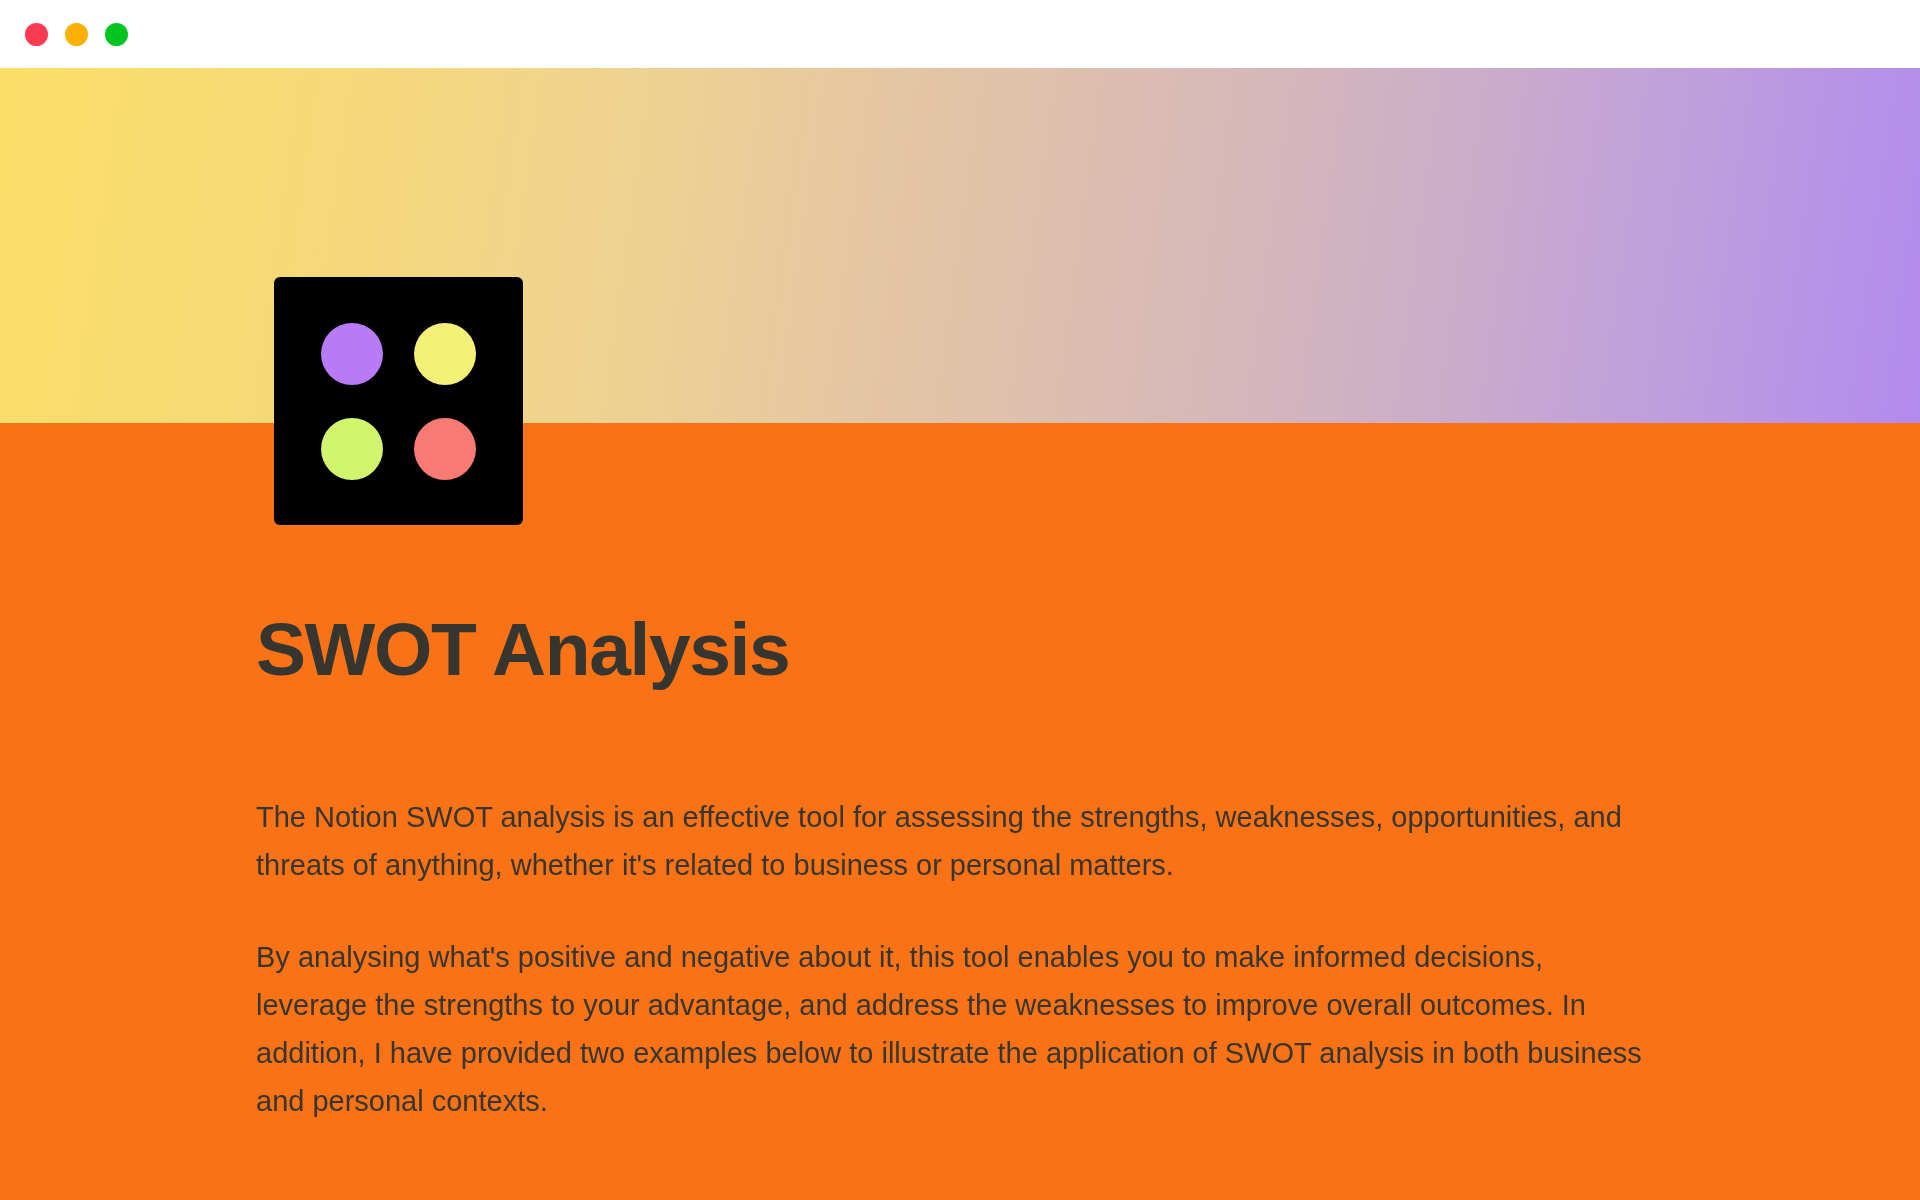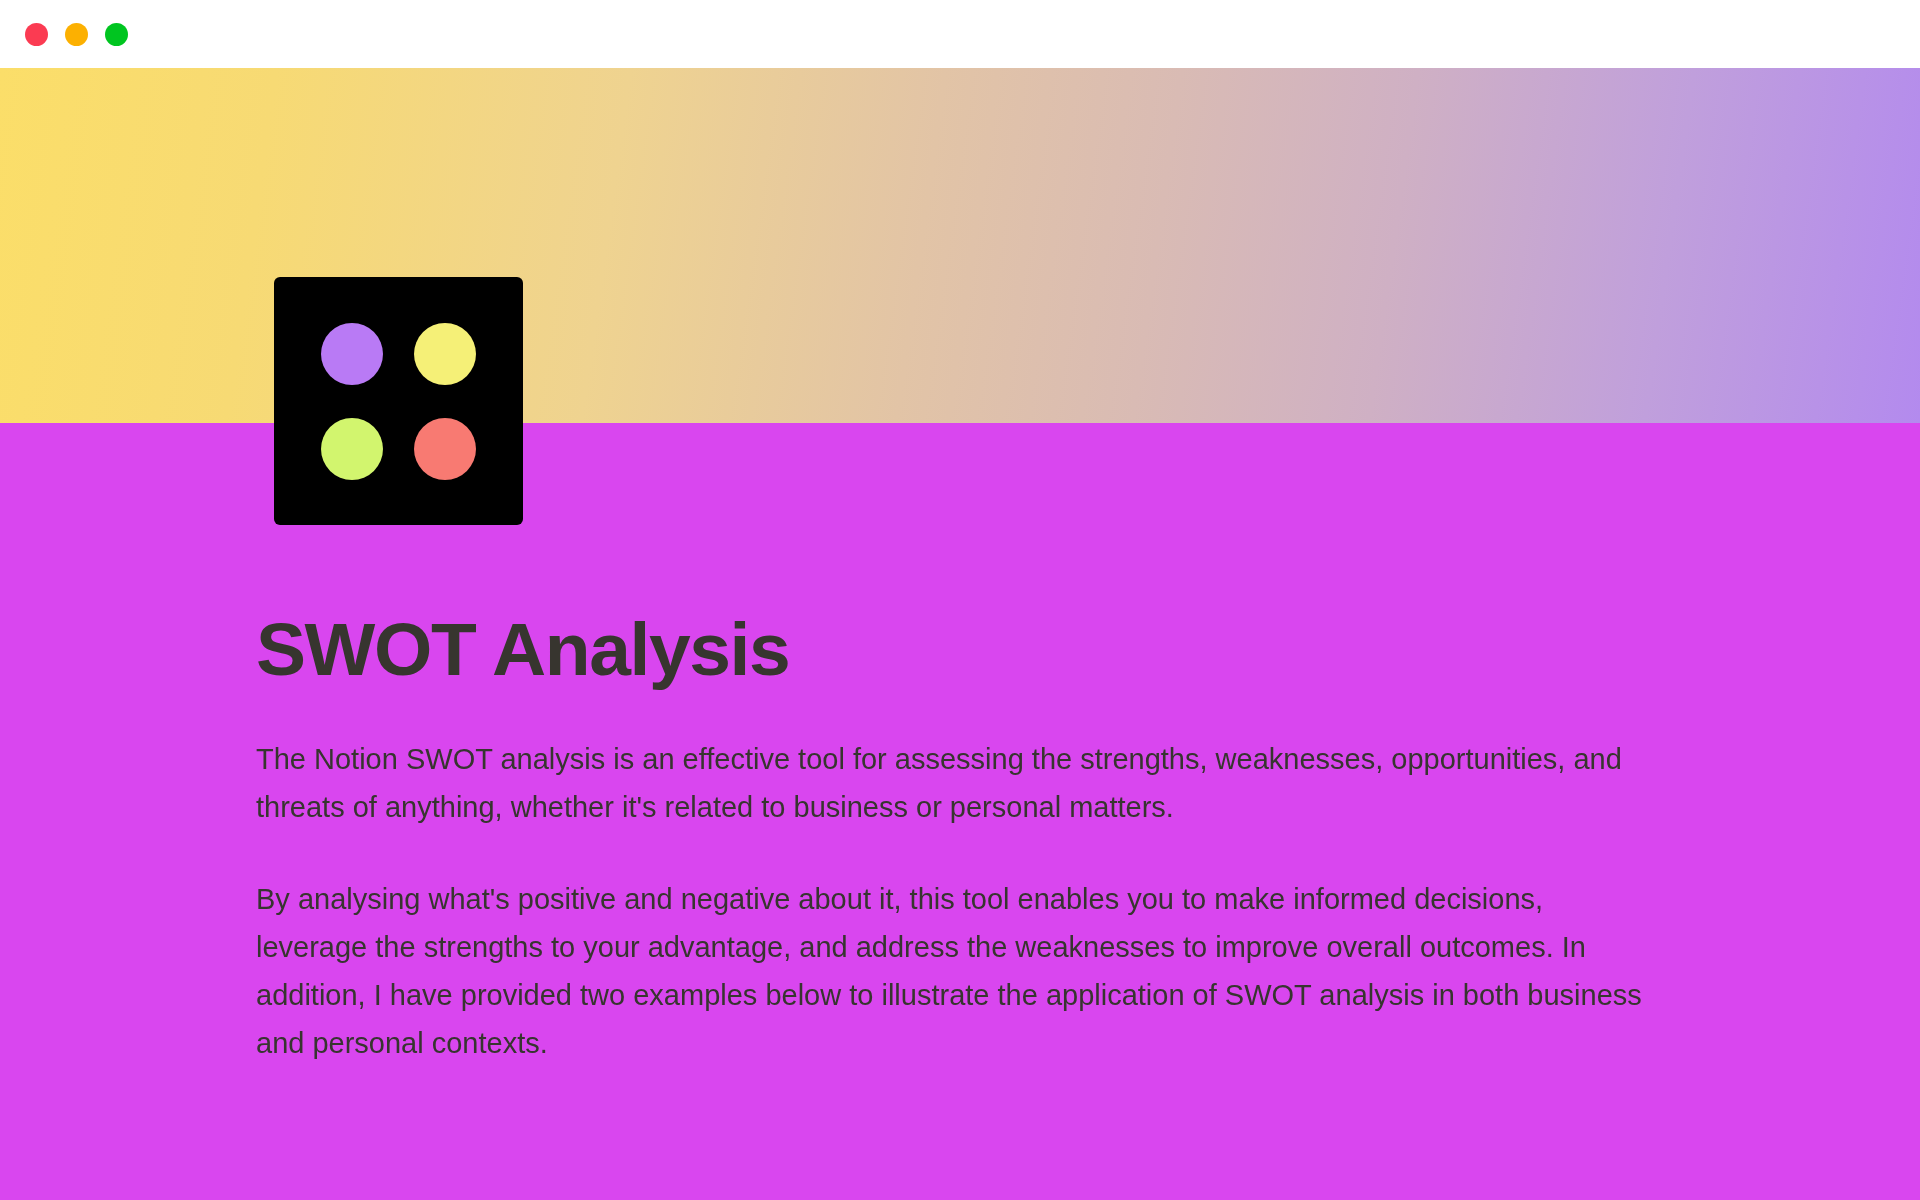--- a/index.html
+++ b/index.html
@@ -9,21 +9,21 @@
     height: 1200px;
     overflow: hidden;
     background: #ffffff;
     font-family: "Liberation Sans", sans-serif;
   }
 
   .app-window {
     position: relative;
     width: 1920px;
     height: 1200px;
-    background: #d946ef;
+    background: #f97316;
   }
 
   
   .titlebar {
     position: absolute;
     top: 0; left: 0;
     width: 1920px;
     height: 68px;
     background: #ffffff;
     display: flex;
@@ -99,21 +99,21 @@
   .page-title {
     font-size: 75px;
     font-weight: 700;
     color: #37352F;
     letter-spacing: -1.4px;
     line-height: 1.08;
     margin-top: 84px;
   }
 
   .paragraph-block {
-    margin-top: 45px;
+    margin-top: 103px;
     max-width: 1400px;
   }
   .paragraph {
     font-size: 29px;
     line-height: 48px;
     color: #37352F;
     max-width: 1405px;
   }
   .paragraph + .paragraph {
     margin-top: 44px;

